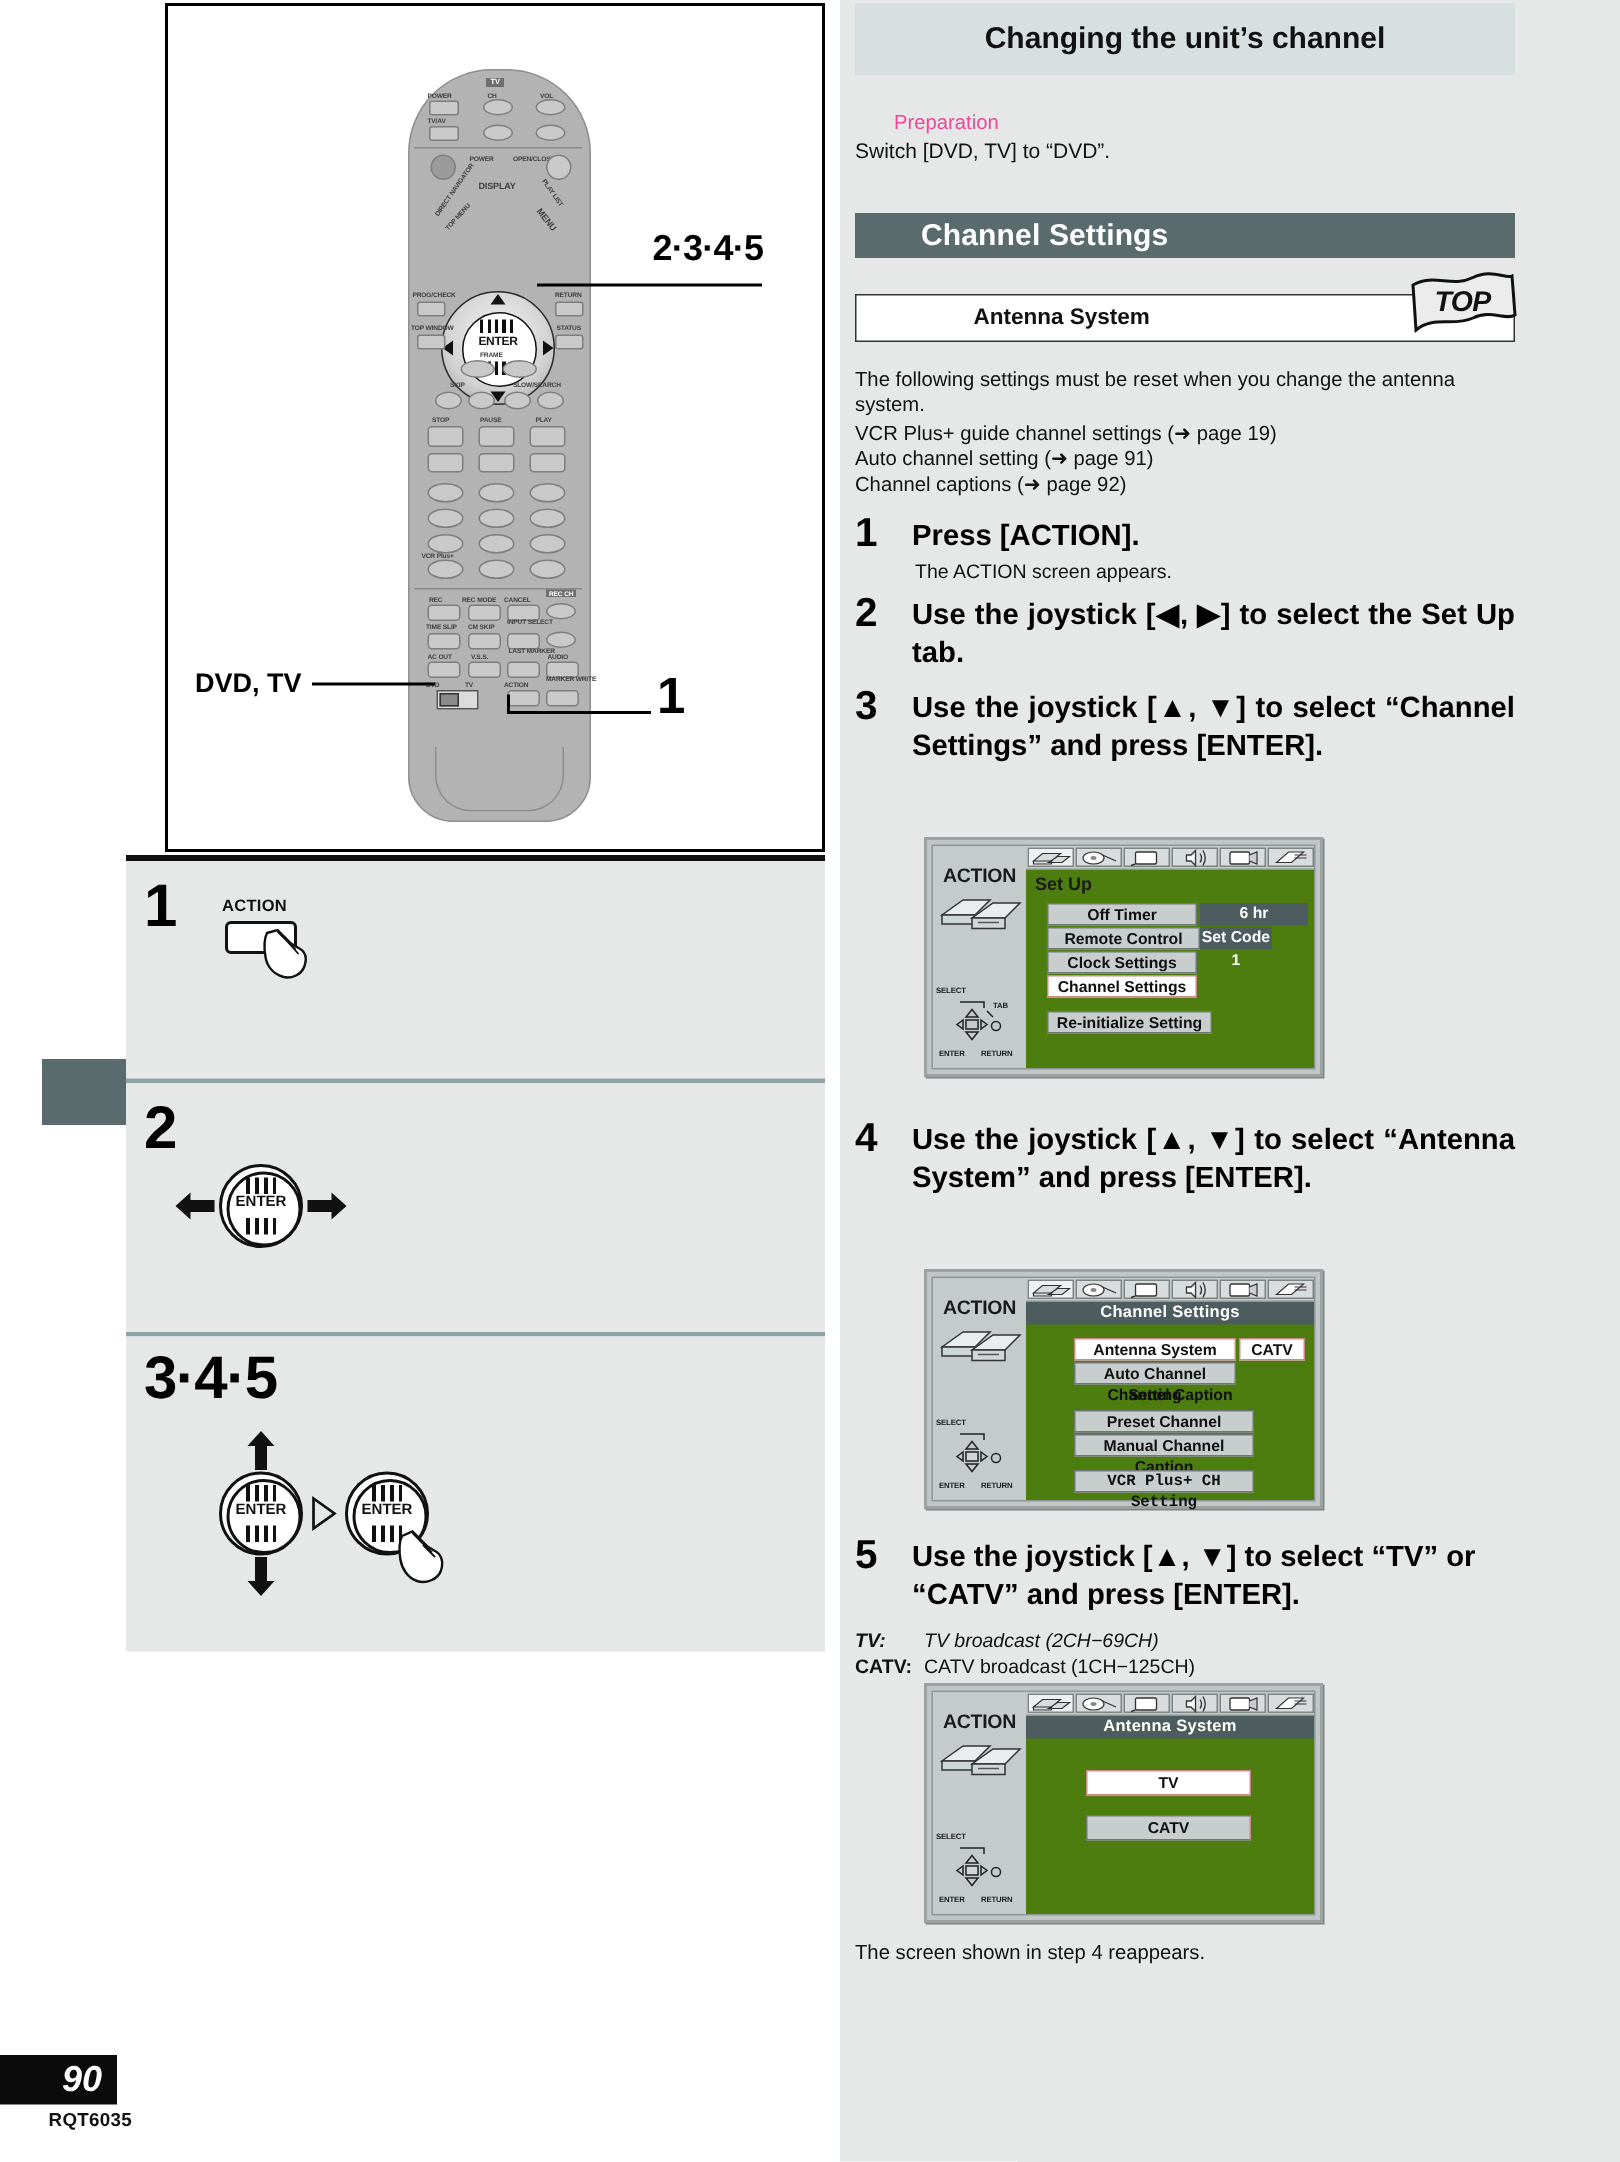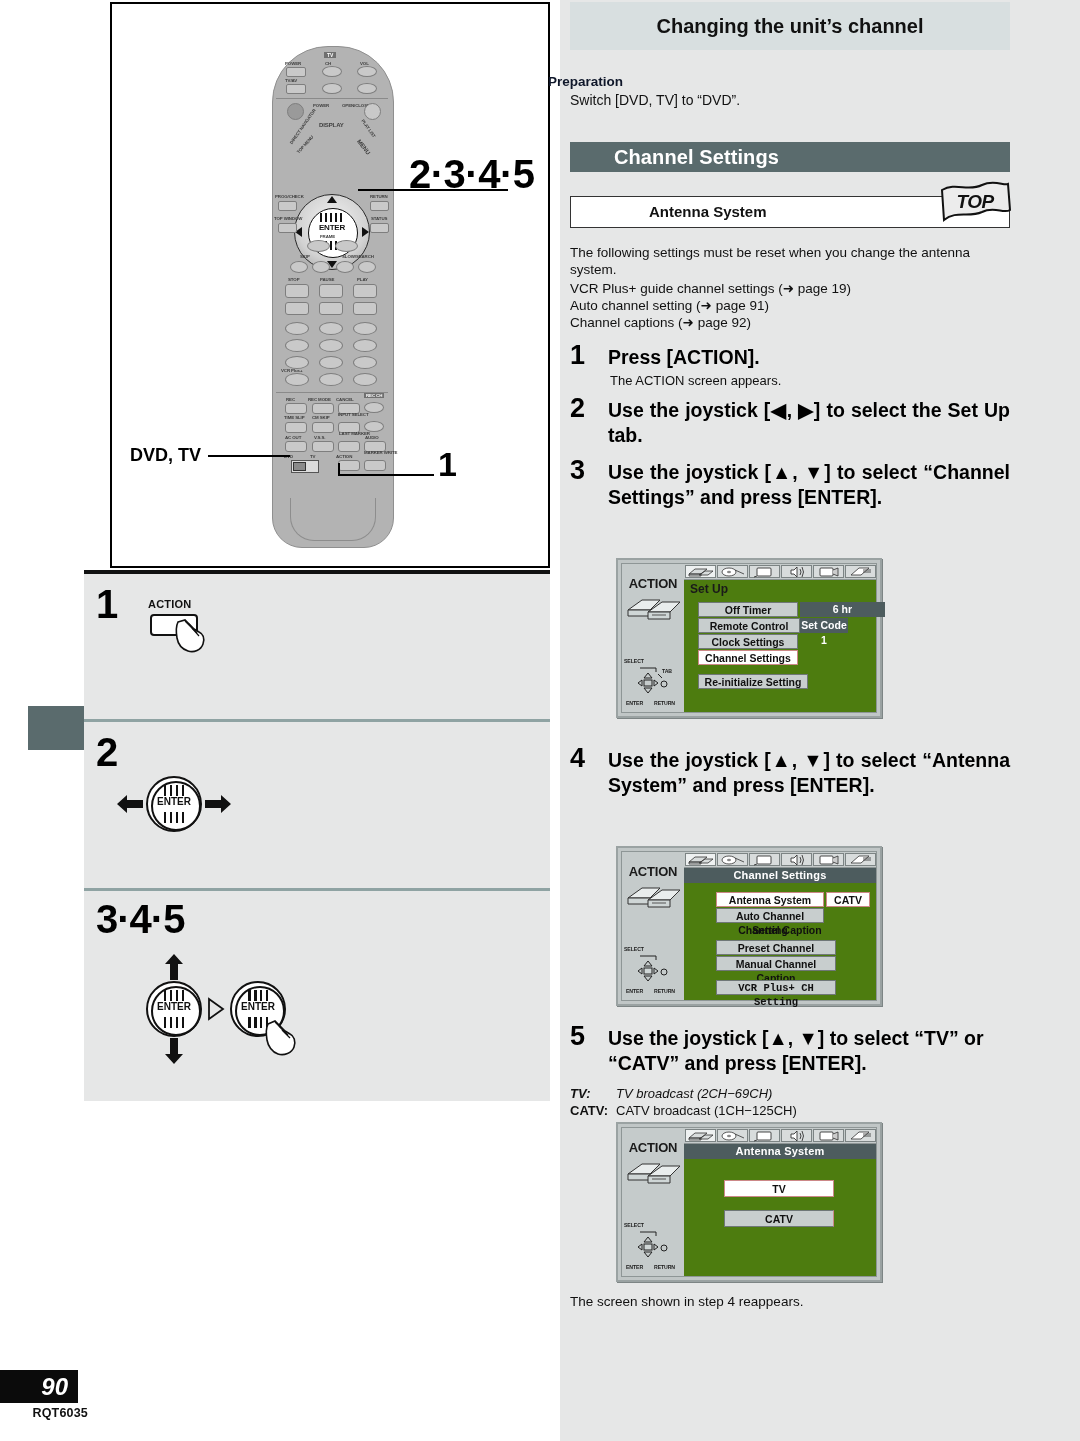--- a/index.html
+++ b/index.html
@@ -209,22 +209,22 @@
     left: 570px; top: 2px;
     width: 440px; height: 48px;
     background: #d8dfe0;
     color:#111;
     font-weight:bold;
     font-size: 20px;
     text-align:center;
     line-height:48px;
   }
   .prep-title {
-    position:absolute; left:548px; top:74px;
-    font-size:13.5px; font-weight:bold; color:#0f172a;
+    position:absolute; left:596px; top:74px;
+    font-size:13.5px; font-weight:normal; color:#ec4899;
   }
   .prep-text {
     position:absolute; left:570px; top:92px;
     font-size:14px; color:#111;
   }
 
   #channel-settings-bar {
     position:absolute;
     left:570px; top:142px;
     width:440px; height:30px;
@@ -527,21 +527,21 @@
       <div style="position:absolute; left:19px; top:414px; width:26px; height:11px; background:#dcdcdc; border:1px solid #555;">
         <div style="position:absolute; left:1px; top:1px; width:11px; height:7px; background:#8a8a8a; border:1px solid #333;"></div>
       </div>
       <div class="rc-btn" style="left:66px; top:414px; width:20px; height:9px; border-radius:3px;"></div>
       <div class="rc-btn" style="left:92px; top:414px; width:20px; height:9px; border-radius:3px;"></div>
 
       <div style="position:absolute; left:18px; top:452px; width:84px; height:42px; border:1px solid #8d8d8d; border-radius:0 0 24px 24px; border-top:none;"></div>
     </div>
 
     <div class="leader" style="left:246px; top:185px; width:150px; height:2px;"></div>
-    <div class="callout-num" style="left:297px; top:148px; font-size:40px; letter-spacing:-.5px;">2·3·4·5</div>
+    <div class="callout-num" style="left:323px; top:148px; font-size:24px; letter-spacing:-.5px;">2·3·4·5</div>
 
     <div class="leader" style="left:96px; top:451px; width:82px; height:2px;"></div>
     <div class="callout-num" style="left:18px; top:441px; font-size:18px;">DVD, TV</div>
 
     <div class="leader" style="left:226px; top:459px; width:2px; height:13px;"></div>
     <div class="leader" style="left:226px; top:470px; width:96px; height:2px;"></div>
     <div class="callout-num" style="left:326px; top:441px; font-size:34px;">1</div>
   </div>
 
   <div class="hl-sep-dark" style="top:570px;"></div>
@@ -715,21 +715,21 @@
             <svg width="28" height="12" viewBox="0 0 28 12">
                 <path d="M4 9 L12 2 L22 2 L14 9 Z" fill="#fff" stroke="#333" stroke-width=".8"></path>
                 <path d="M16 4 L24 4 M16 6 L24 6" stroke="#333" stroke-width=".8"></path>
               </svg>
           </div>
         </div>
 
         <div class="osd-title-plain">Set Up</div>
 
         <div class="osd-btn" style="left:14px; top:38px; width:100px;">Off Timer</div>
-        <div class="osd-val" style="left:116px; top:38px; width:85px;">6 hr</div>
+        <div class="osd-val" style="left:116px; top:38px; width:72px;">6 hr</div>
 
         <div class="osd-btn" style="left:14px; top:54px; width:102px;">Remote Control Code</div>
         <div class="osd-val" style="left:116px; top:54px; width:48px;">Set Code 1</div>
 
         <div class="osd-btn" style="left:14px; top:70px; width:100px;">Clock Settings</div>
 
         <div class="osd-btn sel" style="left:14px; top:86px; width:100px;">Channel Settings</div>
 
         <div class="osd-btn" style="left:14px; top:110px; width:110px;">Re-initialize Setting</div>
       </div>

